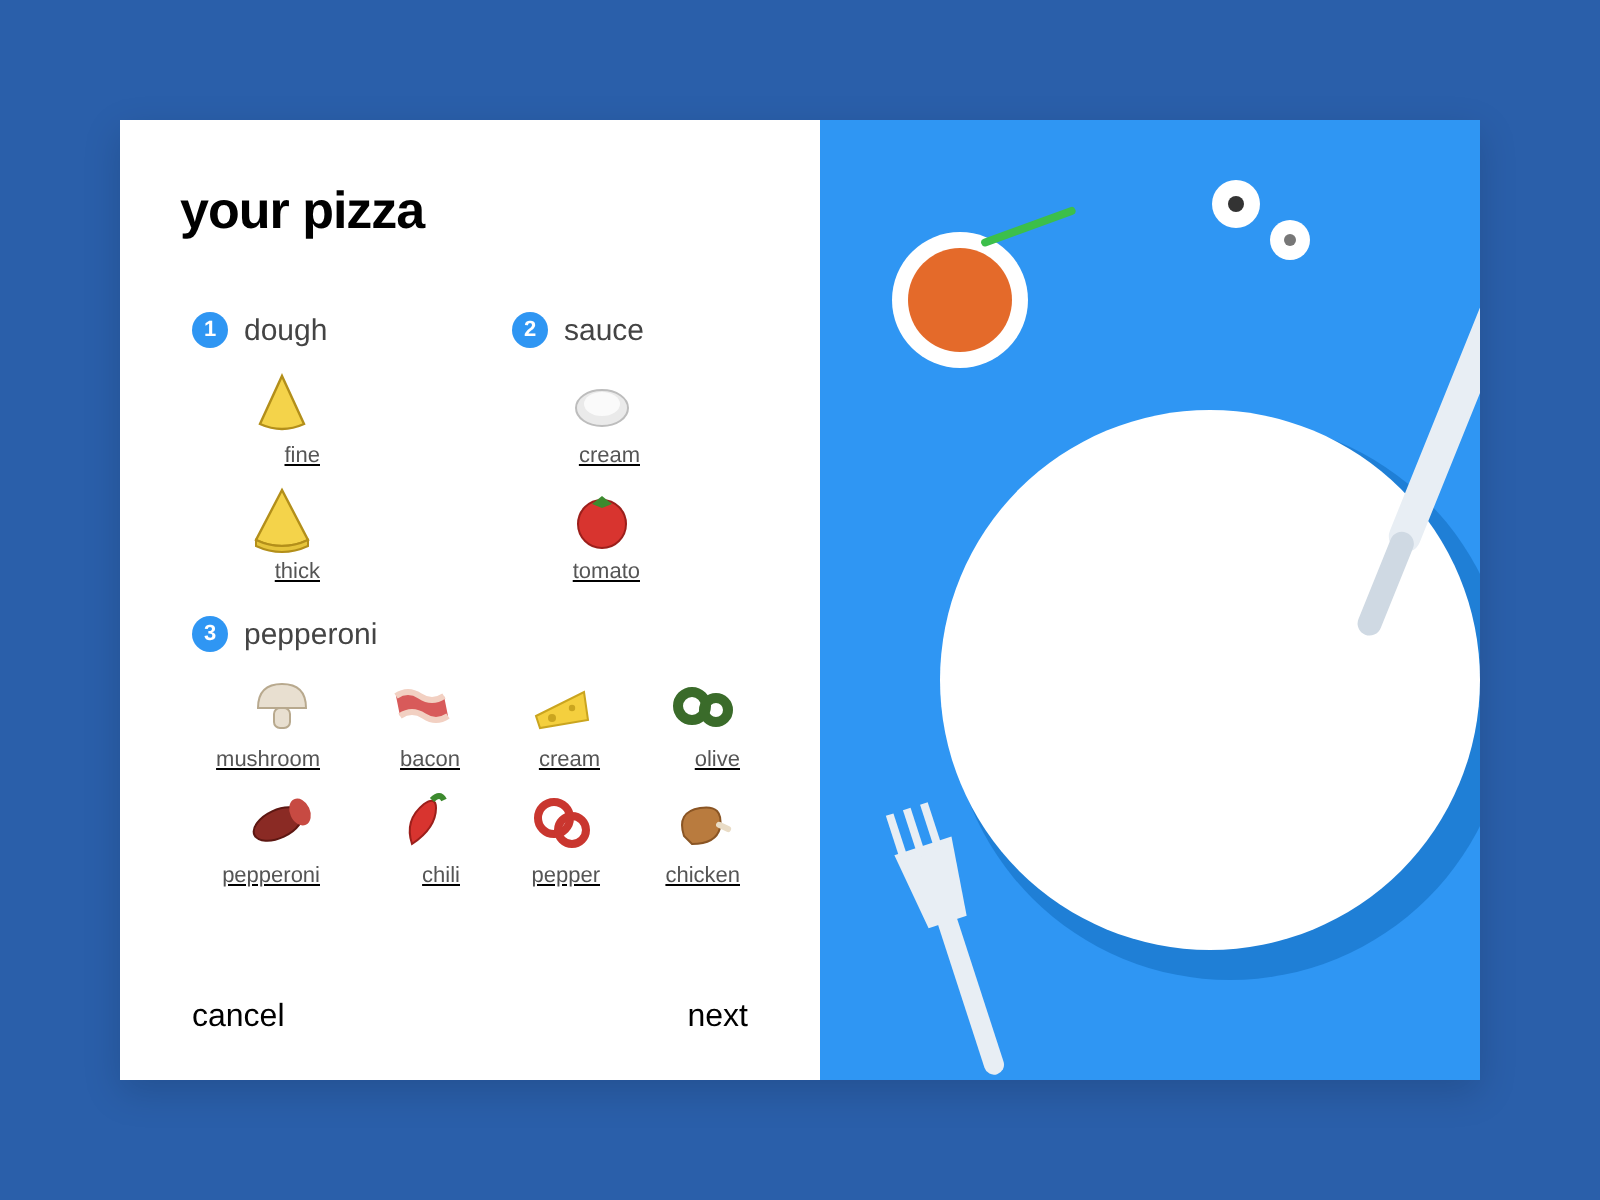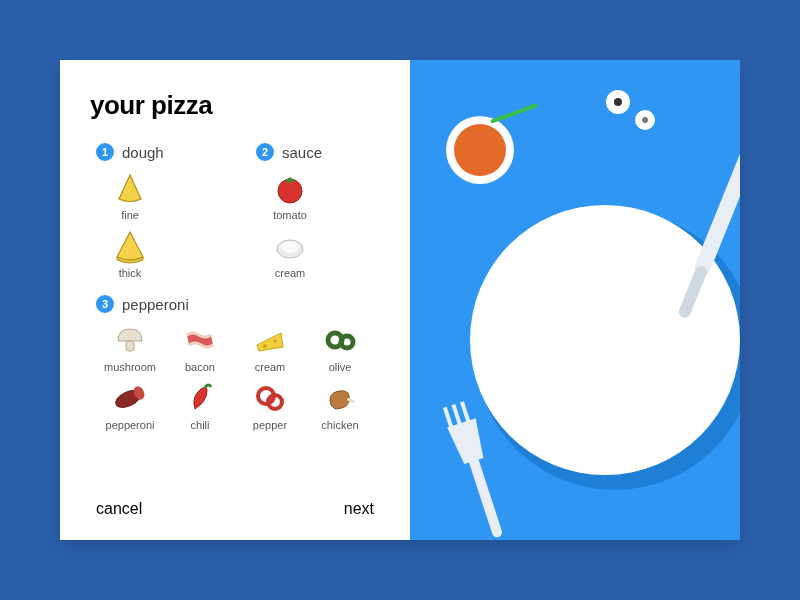--- a/index.html
+++ b/index.html
@@ -21,20 +21,21 @@
     overflow: hidden;
   }
   
   .left {
     width: 350px;
     height: 100%;
     background: #fff;
     padding: 30px 30px 22px 30px;
     display: flex;
     flex-direction: column;
+    gap: 13px;
   }
   .title {
     font-size: 26px;
     font-weight: 800;
     letter-spacing: -0.5px;
     margin-bottom: 22px;
     color: #000;
   }
   .sections { flex: 1; }
   .row { display: flex; gap: 30px; }
@@ -62,22 +63,23 @@
   .options {
     display: flex;
     flex-wrap: wrap;
     gap: 6px 10px;
     padding-left: 10px;
   }
   .opt {
     width: 60px;
     display: flex;
     flex-direction: column;
-    align-items: center;
+    align-items: flex-end;
     cursor: pointer;
+    text-decoration: underline;
   }
   .opt svg { display: block; }
   .opt-label {
     font-size: 11px;
     color: #555;
     margin-top: 2px;
     text-align: center;
   }
   .footer {
     display: flex;
@@ -137,31 +139,31 @@
         </div>
 
         <div class="section">
           <div class="sec-head">
             <span class="badge">2</span>
             <span>sauce</span>
           </div>
           <div class="options">
             <div class="opt">
               <svg width="38" height="38" viewBox="0 0 38 38">
+                <ellipse cx="19" cy="22" rx="13" ry="9" fill="#eaeaea" stroke="#bdbdbd" stroke-width="1"></ellipse>
+                <ellipse cx="19" cy="20" rx="9" ry="6" fill="#fafafa"></ellipse>
+              </svg>
+              <span class="opt-label">cream</span>
+            </div>
+            <div class="opt">
+              <svg width="38" height="38" viewBox="0 0 38 38">
                 <circle cx="19" cy="22" r="12" fill="#d8342f" stroke="#9c1f1b" stroke-width="1"></circle>
                 <path d="M14 12 L19 8 L24 12 L19 14 Z" fill="#3c8a2e"></path>
               </svg>
               <span class="opt-label">tomato</span>
-            </div>
-            <div class="opt">
-              <svg width="38" height="38" viewBox="0 0 38 38">
-                <ellipse cx="19" cy="22" rx="13" ry="9" fill="#eaeaea" stroke="#bdbdbd" stroke-width="1"></ellipse>
-                <ellipse cx="19" cy="20" rx="9" ry="6" fill="#fafafa"></ellipse>
-              </svg>
-              <span class="opt-label">cream</span>
             </div>
           </div>
         </div>
       </div>
 
       <div class="section">
         <div class="sec-head">
           <span class="badge">3</span>
           <span>pepperoni</span>
         </div>

